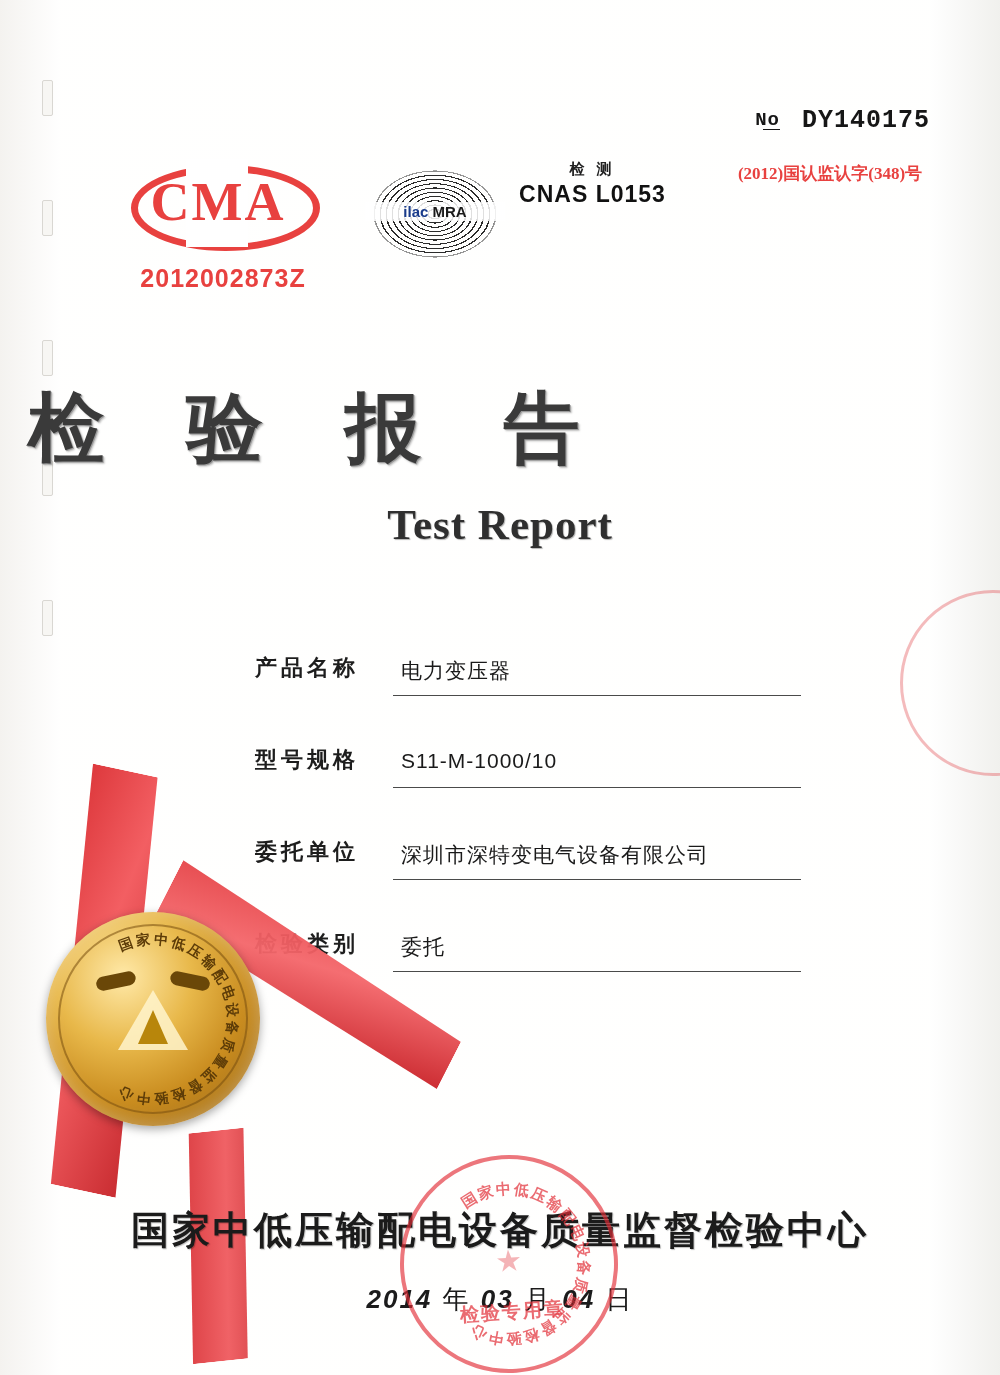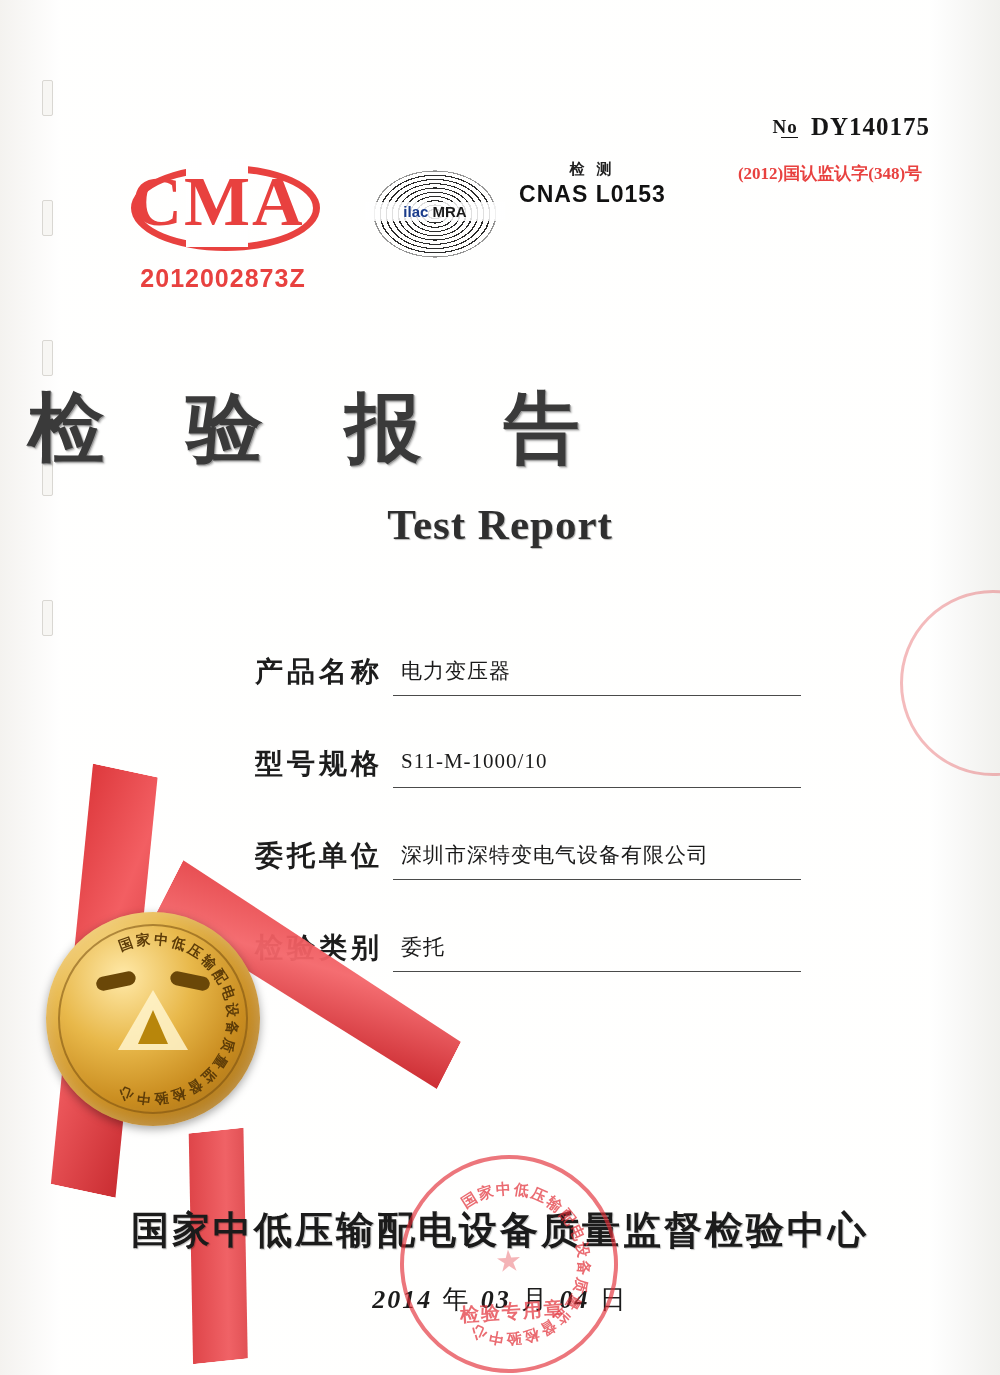--- a/index.html
+++ b/index.html
@@ -34,23 +34,23 @@
     width: 9px;
     height: 34px;
     border: 1px solid #d9d7d2;
     border-radius: 2px;
     background: #f7f6f3;
   }
 
   
   #report-no {
     position: absolute;
-    top: 113px;
+    top: 106px;
     right: 70px;
-    font-family: Liberation Serif, serif;
+    font-family: Liberation Mono, monospace;
     font-size: 25px;
     font-weight: bold;
     color: #161616;
     letter-spacing: 1px;
   }
   #report-no .no-label {
     font-size: 19px;
     vertical-align: 2px;
     margin-right: 6px;
   }
@@ -96,21 +96,21 @@
     left: 55px; top: -6px;
     width: 62px; height: 88px;
     background: #fff;
   }
   .cma-letters {
     position: absolute;
     left: 0; top: 8px;
     width: 175px;
     text-align: center;
     font-family: "Liberation Serif", serif;
-    font-size: 70px;
+    font-size: 54px;
     font-weight: bold;
     color: #e8413f;
     letter-spacing: 2px;
     line-height: 58px;
   }
   .cma-code {
     margin-top: 17px;
     font-family: "Liberation Sans", sans-serif;
     font-size: 25px;
     font-weight: bold;
@@ -273,37 +273,37 @@
     width: 560px;
   }
   .field-row {
     position: relative;
     height: 92px;
   }
   .field-label {
     position: absolute;
     left: 0; top: 8px;
     font-family: "DejaVu Serif", serif;
-    font-size: 28px;
+    font-size: 22px;
     font-weight: bold;
     letter-spacing: 4px;
     color: #1d1d1d;
   }
   .field-line {
     position: absolute;
     left: 138px;
     top: 50px;
     width: 408px;
     border-bottom: 1.6px solid #4a4a4a;
   }
   .field-value {
     position: absolute;
     left: 146px;
     top: 12px;
-    font-family: Liberation Serif, serif;
+    font-family: Liberation Sans, sans-serif;
     font-size: 21px;
     color: #1a1a1a;
     letter-spacing: 1px;
     white-space: nowrap;
   }
 
   
   #footer {
     position: absolute;
     bottom: 58px;
@@ -483,21 +483,21 @@
     border-radius: 50%;
     border: 3px solid rgba(228, 84, 90, .40);
     color: rgba(228, 84, 90, .45);
     font-family: "DejaVu Serif", serif;
     font-size: 14px;
     font-weight: bold;
   }
 
   
   .hand {
-    font-family: Liberation Serif, serif;
+    font-family: Liberation Sans, sans-serif;
     font-style: italic;
     font-weight: bold;
     text-align: right;
   }
 </style>
 </head>
 <body>
 
 <div id="page">
 

